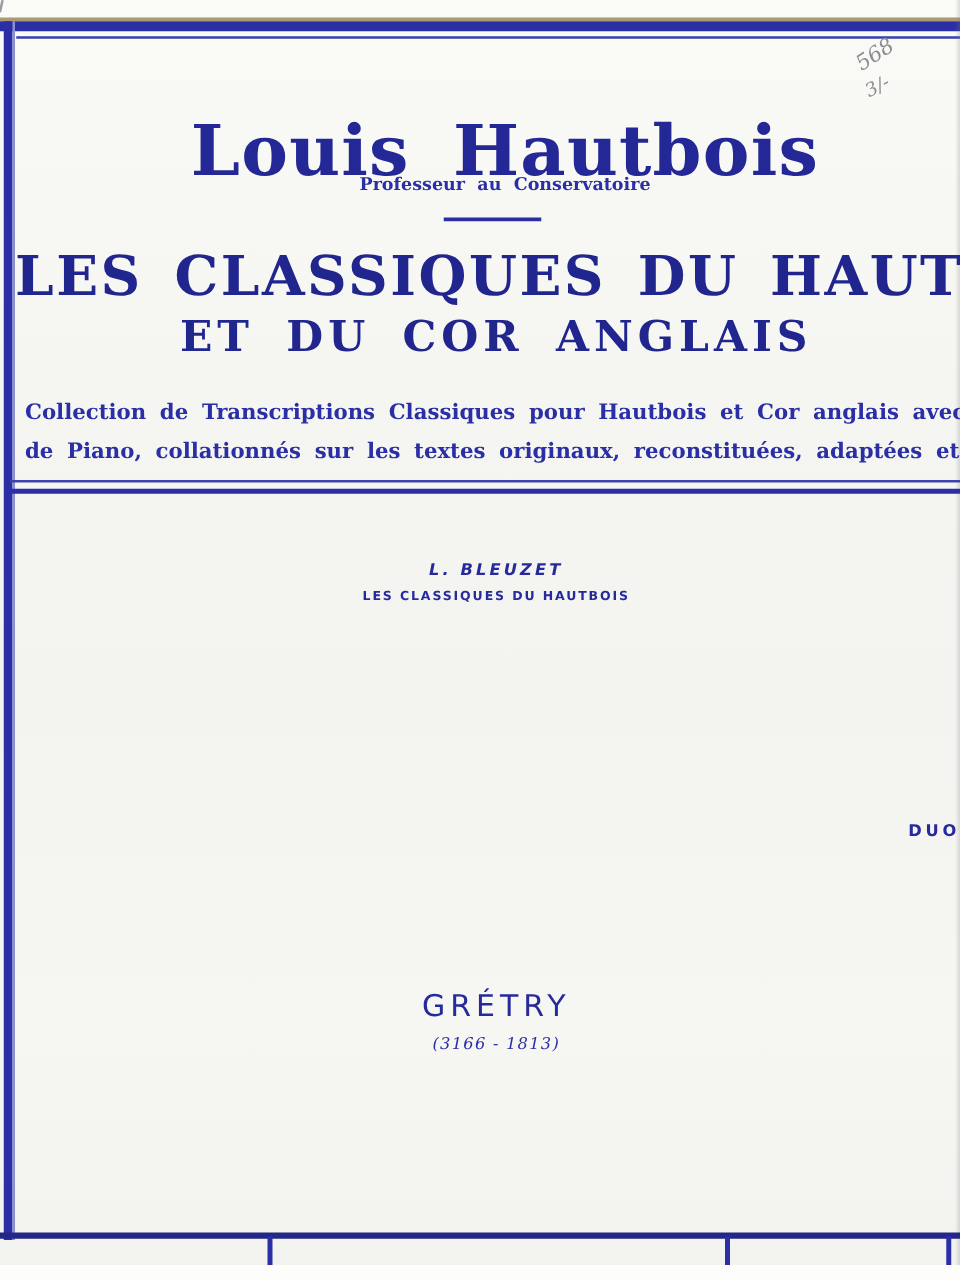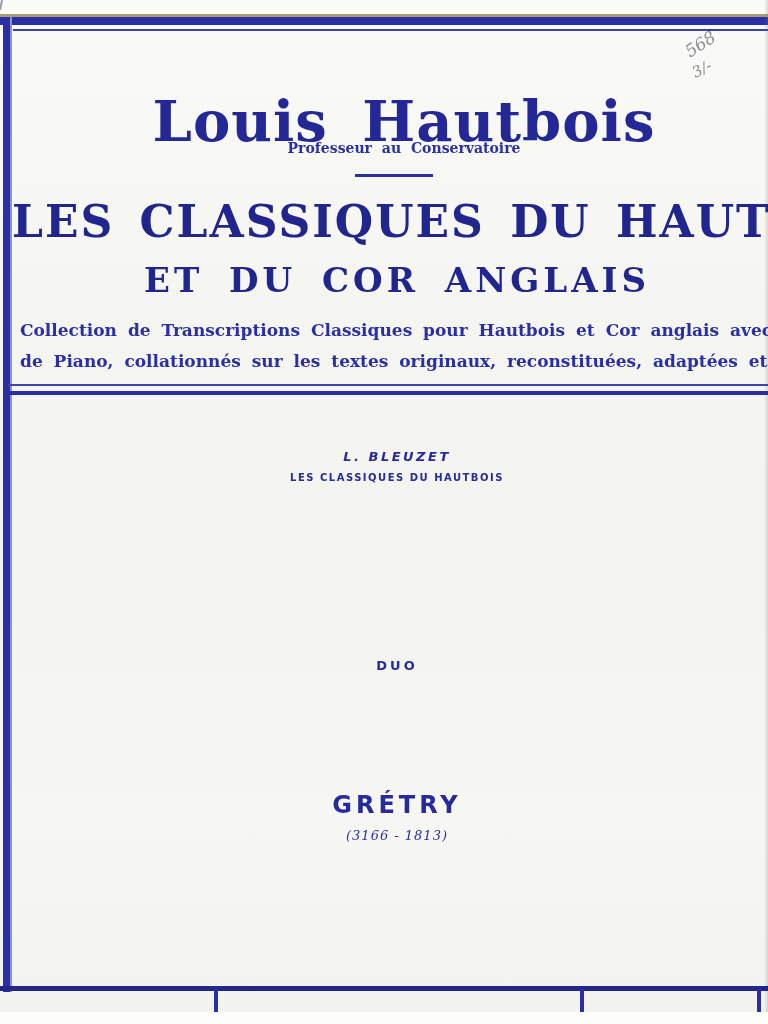--- a/index.html
+++ b/index.html
@@ -24,34 +24,34 @@
   .mid-rule-thick{top:391px;left:8px;right:0;height:4px;}
   .bottom-rule{top:986px;left:0;right:0;height:5px;background:#232786;}
   .tick{position:absolute;top:989px;width:4px;height:23px;background:#2b2fa6;}
   .tick-1{left:214px;} .tick-2{left:580px;} .tick-3{left:757px;}
   .bottom-white{position:absolute;top:1012px;left:0;right:0;height:12px;background:#fdfdfc;}
   
   .t{position:absolute;left:40px;right:0;text-align:center;white-space:nowrap;}
   .composer-header{top:88px;font-size:56px;font-weight:bold;letter-spacing:1px;word-spacing:14px;color:#242896;}
   .composer-sub{top:140px;font-size:14px;font-weight:bold;word-spacing:5px;color:#2b2fa6;}
   .series-1{top:196px;left:12px;font-size:44px;font-weight:bold;letter-spacing:2px;word-spacing:8px;color:#21258e;}
-  .series-2{top:260px;left:26px;font-size:34px;font-weight:bold;letter-spacing:4px;word-spacing:10px;color:#21258e;}
+  .series-2{top:250px;left:26px;font-size:34px;font-weight:bold;letter-spacing:4px;word-spacing:10px;color:#21258e;}
   .note{font-size:17px;font-weight:bold;word-spacing:5px;color:#2b2fa6;left:20px;}
   .note-1{top:320px;} .note-2{top:351px;}
   .issue-author{top:449px;left:26px;font-family:"DejaVu Sans","Liberation Sans",sans-serif;
                 font-size:13px;font-weight:bold;letter-spacing:2.5px;font-style:italic;}
   .issue-series{top:472px;left:26px;font-family:"DejaVu Sans","Liberation Sans",sans-serif;
                 font-size:10px;font-weight:bold;letter-spacing:1.5px;}
   .issue-number{top:494px;left:26px;font-size:19px;font-weight:bold;letter-spacing:1px;}
   .issue-number sup{font-size:11px;}
   .work-title{top:610px;left:26px;font-size:36px;letter-spacing:7px;word-spacing:10px;color:#242896;}
   .work-sub{top:658px;left:26px;font-family:"DejaVu Sans","Liberation Sans",sans-serif;
-            font-size:13px;font-weight:bold;letter-spacing:3px;}
+            font-size:13px;font-weight:bold;letter-spacing:3px;text-align:right;}
   .composer-name{top:791px;left:26px;font-family:"DejaVu Sans","Liberation Sans",sans-serif;
-                 font-size:24px;font-weight:bold;letter-spacing:4px;}
+                 font-size:24px;font-weight:normal;letter-spacing:4px;}
   .composer-dates{top:828px;left:26px;font-size:13px;font-style:italic;letter-spacing:1px;color:#2b2fa6;}
   
   .pencil{position:absolute;color:#8a8e93;font-style:italic;
           font-family:"DejaVu Serif","Liberation Serif",serif;}
   .hw-code{top:34px;left:684px;font-size:17px;transform:rotate(-33deg);}
   .hw-price{top:60px;left:692px;font-size:15px;transform:rotate(-28deg);}
   .hw-tick{top:84px;left:701px;width:2px;height:10px;background:#9a9da1;transform:rotate(12deg);}
 </style>
 </head>
 <body>

